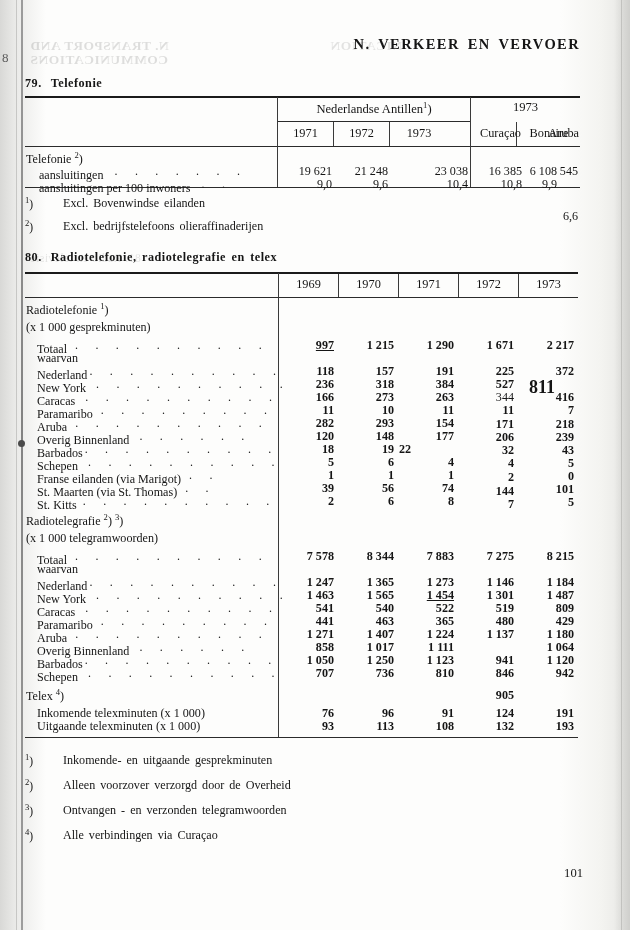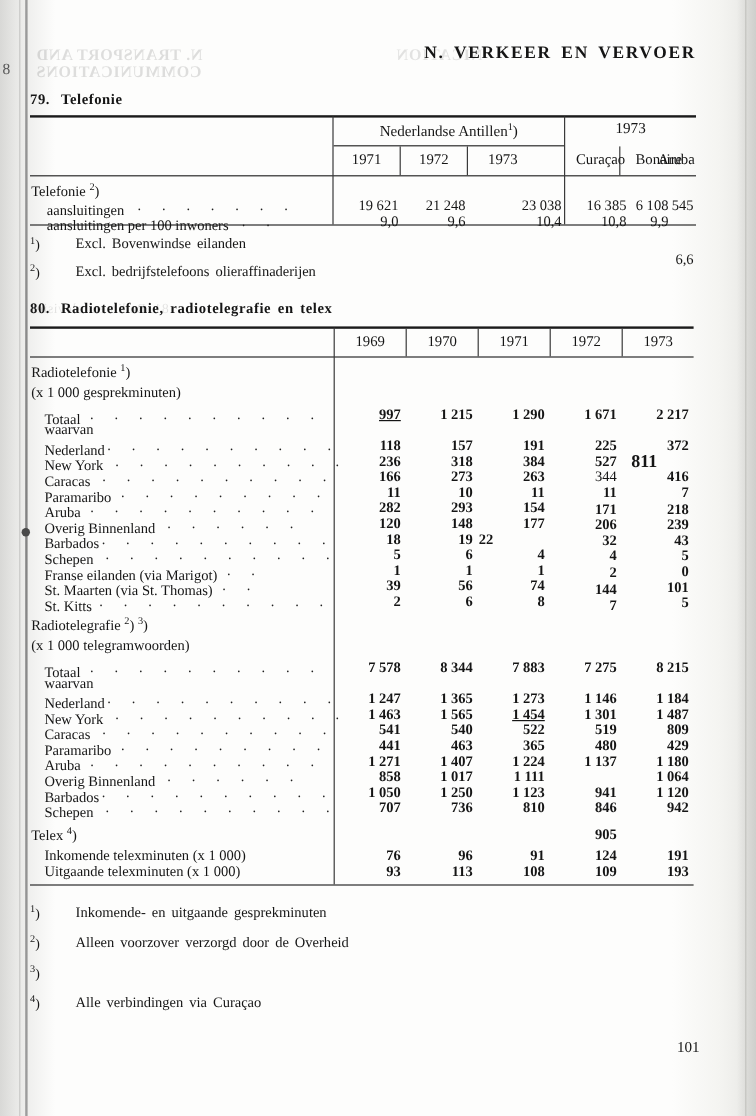--- a/index.html
+++ b/index.html
@@ -255,21 +255,21 @@
         <div style="position:absolute; left:339px; top:364px; width:55px; text-align:right; font-size:12.1px; font-weight:bold;">157</div>
         <div style="position:absolute; left:399px; top:364px; width:55px; text-align:right; font-size:12.1px; font-weight:bold;">191</div>
         <div style="position:absolute; left:459px; top:364px; width:55px; text-align:right; font-size:12.1px; font-weight:bold;">225</div>
         <div style="position:absolute; left:519px; top:364px; width:55px; text-align:right; font-size:12.1px; font-weight:bold;">372</div>
 
         <div style="position:absolute; left:37px; top:377px; white-space:nowrap; font-size:12.1px;"><span>New York</span><span class="leader" style="width:190px; margin-left:10px;">. . . . . . . . . .</span></div>
         <div style="position:absolute; left:279px; top:377px; width:55px; text-align:right; font-size:12.1px; font-weight:bold;">236</div>
         <div style="position:absolute; left:339px; top:377px; width:55px; text-align:right; font-size:12.1px; font-weight:bold;">318</div>
         <div style="position:absolute; left:399px; top:377px; width:55px; text-align:right; font-size:12.1px; font-weight:bold;">384</div>
         <div style="position:absolute; left:459px; top:377px; width:55px; text-align:right; font-size:12.1px; font-weight:bold;">527</div>
-        <div style="position:absolute; left:526px; top:377px; width:55px; text-align:left; font-size:15px; font-weight:bold;">811</div>
+        <div style="position:absolute; left:500px; top:377px; width:55px; text-align:right; font-size:18px; font-weight:bold;">811</div>
 
         <div style="position:absolute; left:37px; top:390px; white-space:nowrap; font-size:12.1px;"><span>Caracas</span><span class="leader" style="width:194px; margin-left:10px;">. . . . . . . . . .</span></div>
         <div style="position:absolute; left:279px; top:390px; width:55px; text-align:right; font-size:12.1px; font-weight:bold;">166</div>
         <div style="position:absolute; left:339px; top:390px; width:55px; text-align:right; font-size:12.1px; font-weight:bold;">273</div>
         <div style="position:absolute; left:399px; top:390px; width:55px; text-align:right; font-size:12.1px; font-weight:bold;">263</div>
         <div style="position:absolute; left:459px; top:390px; width:55px; text-align:right; font-size:12.1px; font-weight:normal;">344</div>
         <div style="position:absolute; left:519px; top:390px; width:55px; text-align:right; font-size:12.1px; font-weight:bold;">416</div>
 
         <div style="position:absolute; left:37px; top:403px; white-space:nowrap; font-size:12.1px;"><span>Paramaribo</span><span class="leader" style="width:180px; margin-left:8px;">. . . . . . . . .</span></div>
         <div style="position:absolute; left:279px; top:403px; width:55px; text-align:right; font-size:12.1px; font-weight:bold;">11</div>
@@ -409,35 +409,36 @@
         <div style="position:absolute; left:279px; top:706px; width:55px; text-align:right; font-size:12.1px; font-weight:bold;">76</div>
         <div style="position:absolute; left:339px; top:706px; width:55px; text-align:right; font-size:12.1px; font-weight:bold;">96</div>
         <div style="position:absolute; left:399px; top:706px; width:55px; text-align:right; font-size:12.1px; font-weight:bold;">91</div>
         <div style="position:absolute; left:459px; top:706px; width:55px; text-align:right; font-size:12.1px; font-weight:bold;">124</div>
         <div style="position:absolute; left:519px; top:706px; width:55px; text-align:right; font-size:12.1px; font-weight:bold;">191</div>
 
         <div style="position:absolute; left:37px; top:719px; white-space:nowrap; font-size:12.1px;"><span>Uitgaande telexminuten (x 1 000)</span></div>
         <div style="position:absolute; left:279px; top:719px; width:55px; text-align:right; font-size:12.1px; font-weight:bold;">93</div>
         <div style="position:absolute; left:339px; top:719px; width:55px; text-align:right; font-size:12.1px; font-weight:bold;">113</div>
         <div style="position:absolute; left:399px; top:719px; width:55px; text-align:right; font-size:12.1px; font-weight:bold;">108</div>
-        <div style="position:absolute; left:459px; top:719px; width:55px; text-align:right; font-size:12.1px; font-weight:bold;">109</div>
+        <div style="position:absolute; left:459px; top:719px; width:55px; text-align:right; font-size:12.1px; font-weight:bold;">132</div>
         <div style="position:absolute; left:519px; top:719px; width:55px; text-align:right; font-size:12.1px; font-weight:bold;">193</div>
       </div>
     </div>
 
     <div class="fn" style="left:25px; top:753px;">
       <span class="mk"><sup>1</sup>)</span>
       <span class="tx">Inkomende- en uitgaande gesprekminuten</span>
     </div>
     <div class="fn" style="left:25px; top:778px;">
       <span class="mk"><sup>2</sup>)</span>
       <span class="tx">Alleen voorzover verzorgd door de Overheid</span>
     </div>
     <div class="fn" style="left:25px; top:803px;">
       <span class="mk"><sup>3</sup>)</span>
+      <span class="tx">Ontvangen - en verzonden telegramwoorden</span>
     </div>
     <div class="fn" style="left:25px; top:828px;">
       <span class="mk"><sup>4</sup>)</span>
       <span class="tx">Alle verbindingen via Curaçao</span>
     </div>
 
     <div class="pageno">101</div>
 
   </div>
 </div>

